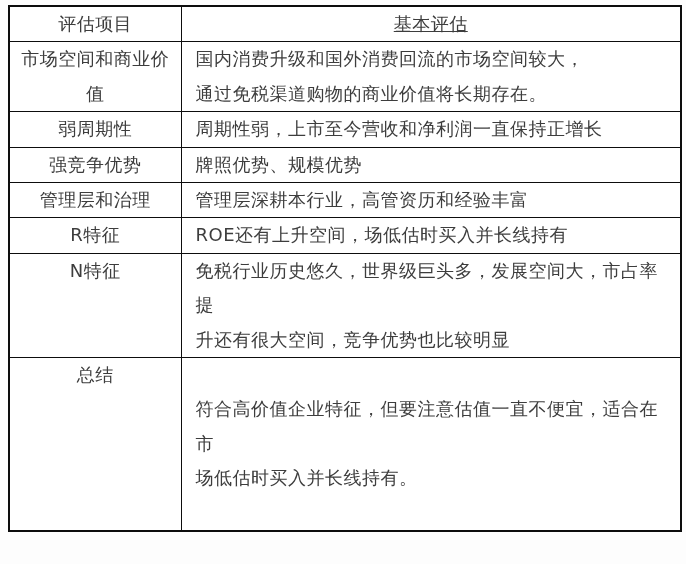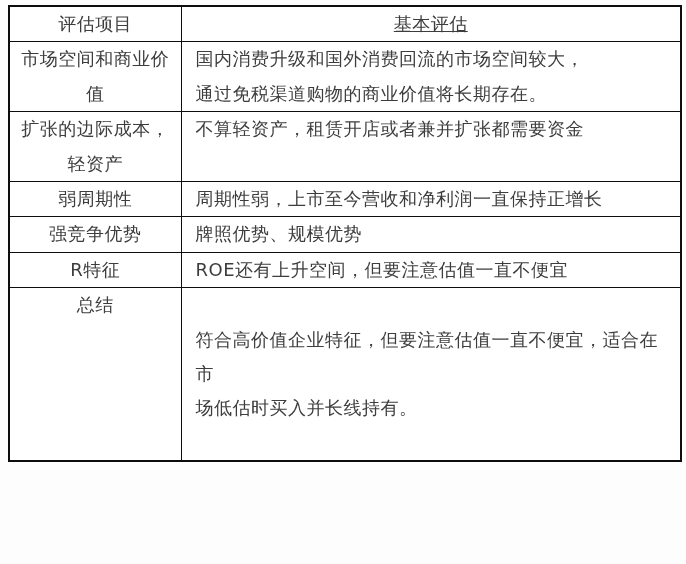--- a/index.html
+++ b/index.html
@@ -72,36 +72,39 @@
       </tr>
     </thead>
     <tbody>
       <tr>
         <td class="item-cell">市场空间和商业价
 值</td>
         <td class="eval-cell">国内消费升级和国外消费回流的市场空间较大，
 通过免税渠道购物的商业价值将长期存在。</td>
       </tr>
       <tr>
-        <td class="item-cell">扩张的边际成本，
-轻资产</td>
-        <td class="eval-cell">不算轻资产，租赁开店或者兼并扩张都需要资金
-</td>
-      </tr>
-      <tr>
         <td class="item-cell">弱周期性</td>
         <td class="eval-cell">周期性弱，上市至今营收和净利润一直保持正增长</td>
       </tr>
       <tr>
         <td class="item-cell">强竞争优势</td>
         <td class="eval-cell">牌照优势、规模优势</td>
       </tr>
       <tr>
+        <td class="item-cell">管理层和治理</td>
+        <td class="eval-cell">管理层深耕本行业，高管资历和经验丰富</td>
+      </tr>
+      <tr>
         <td class="item-cell">R特征</td>
-        <td class="eval-cell">ROE还有上升空间，但要注意估值一直不便宜</td>
+        <td class="eval-cell">ROE还有上升空间，场低估时买入并长线持有</td>
+      </tr>
+      <tr>
+        <td class="item-cell">N特征</td>
+        <td class="eval-cell">免税行业历史悠久，世界级巨头多，发展空间大，市占率提
+升还有很大空间，竞争优势也比较明显</td>
       </tr>
       <tr>
         <td class="item-cell">总结</td>
         <td class="eval-cell summary-cell">
           <span>符合高价值企业特征，但要注意估值一直不便宜，适合在市
 场低估时买入并长线持有。</span>
           
         </td>
       </tr>
     </tbody>

